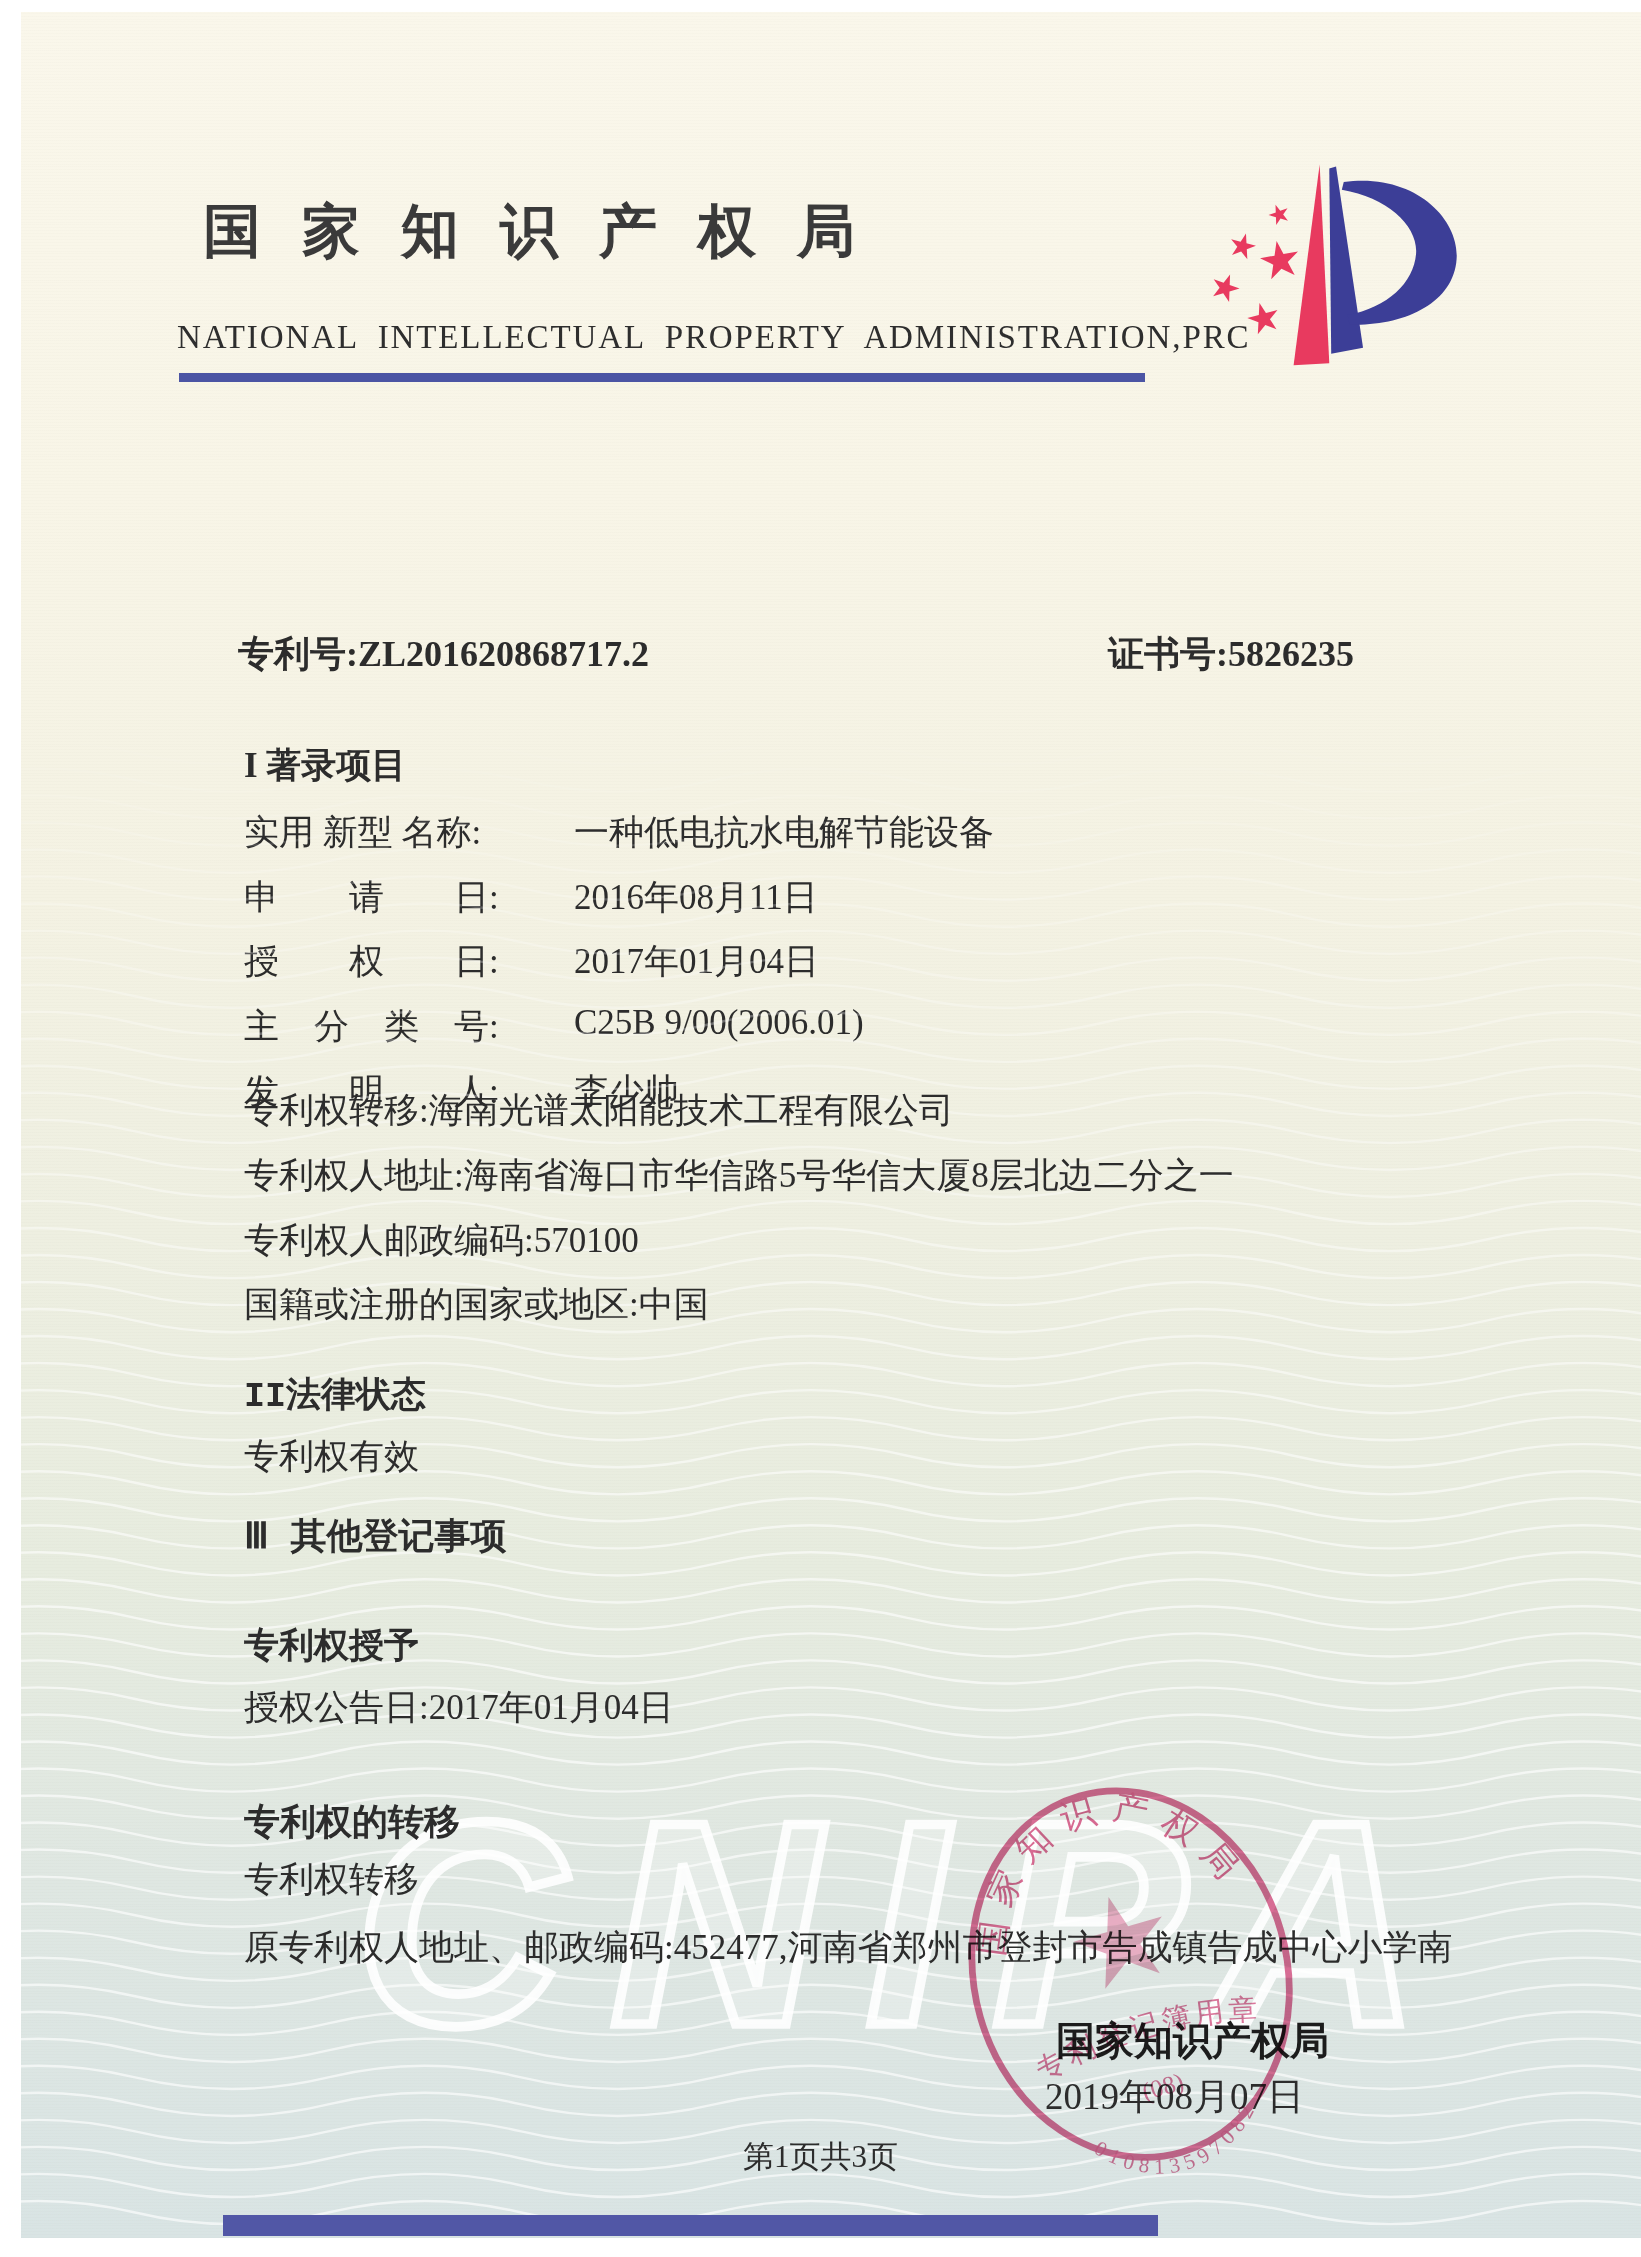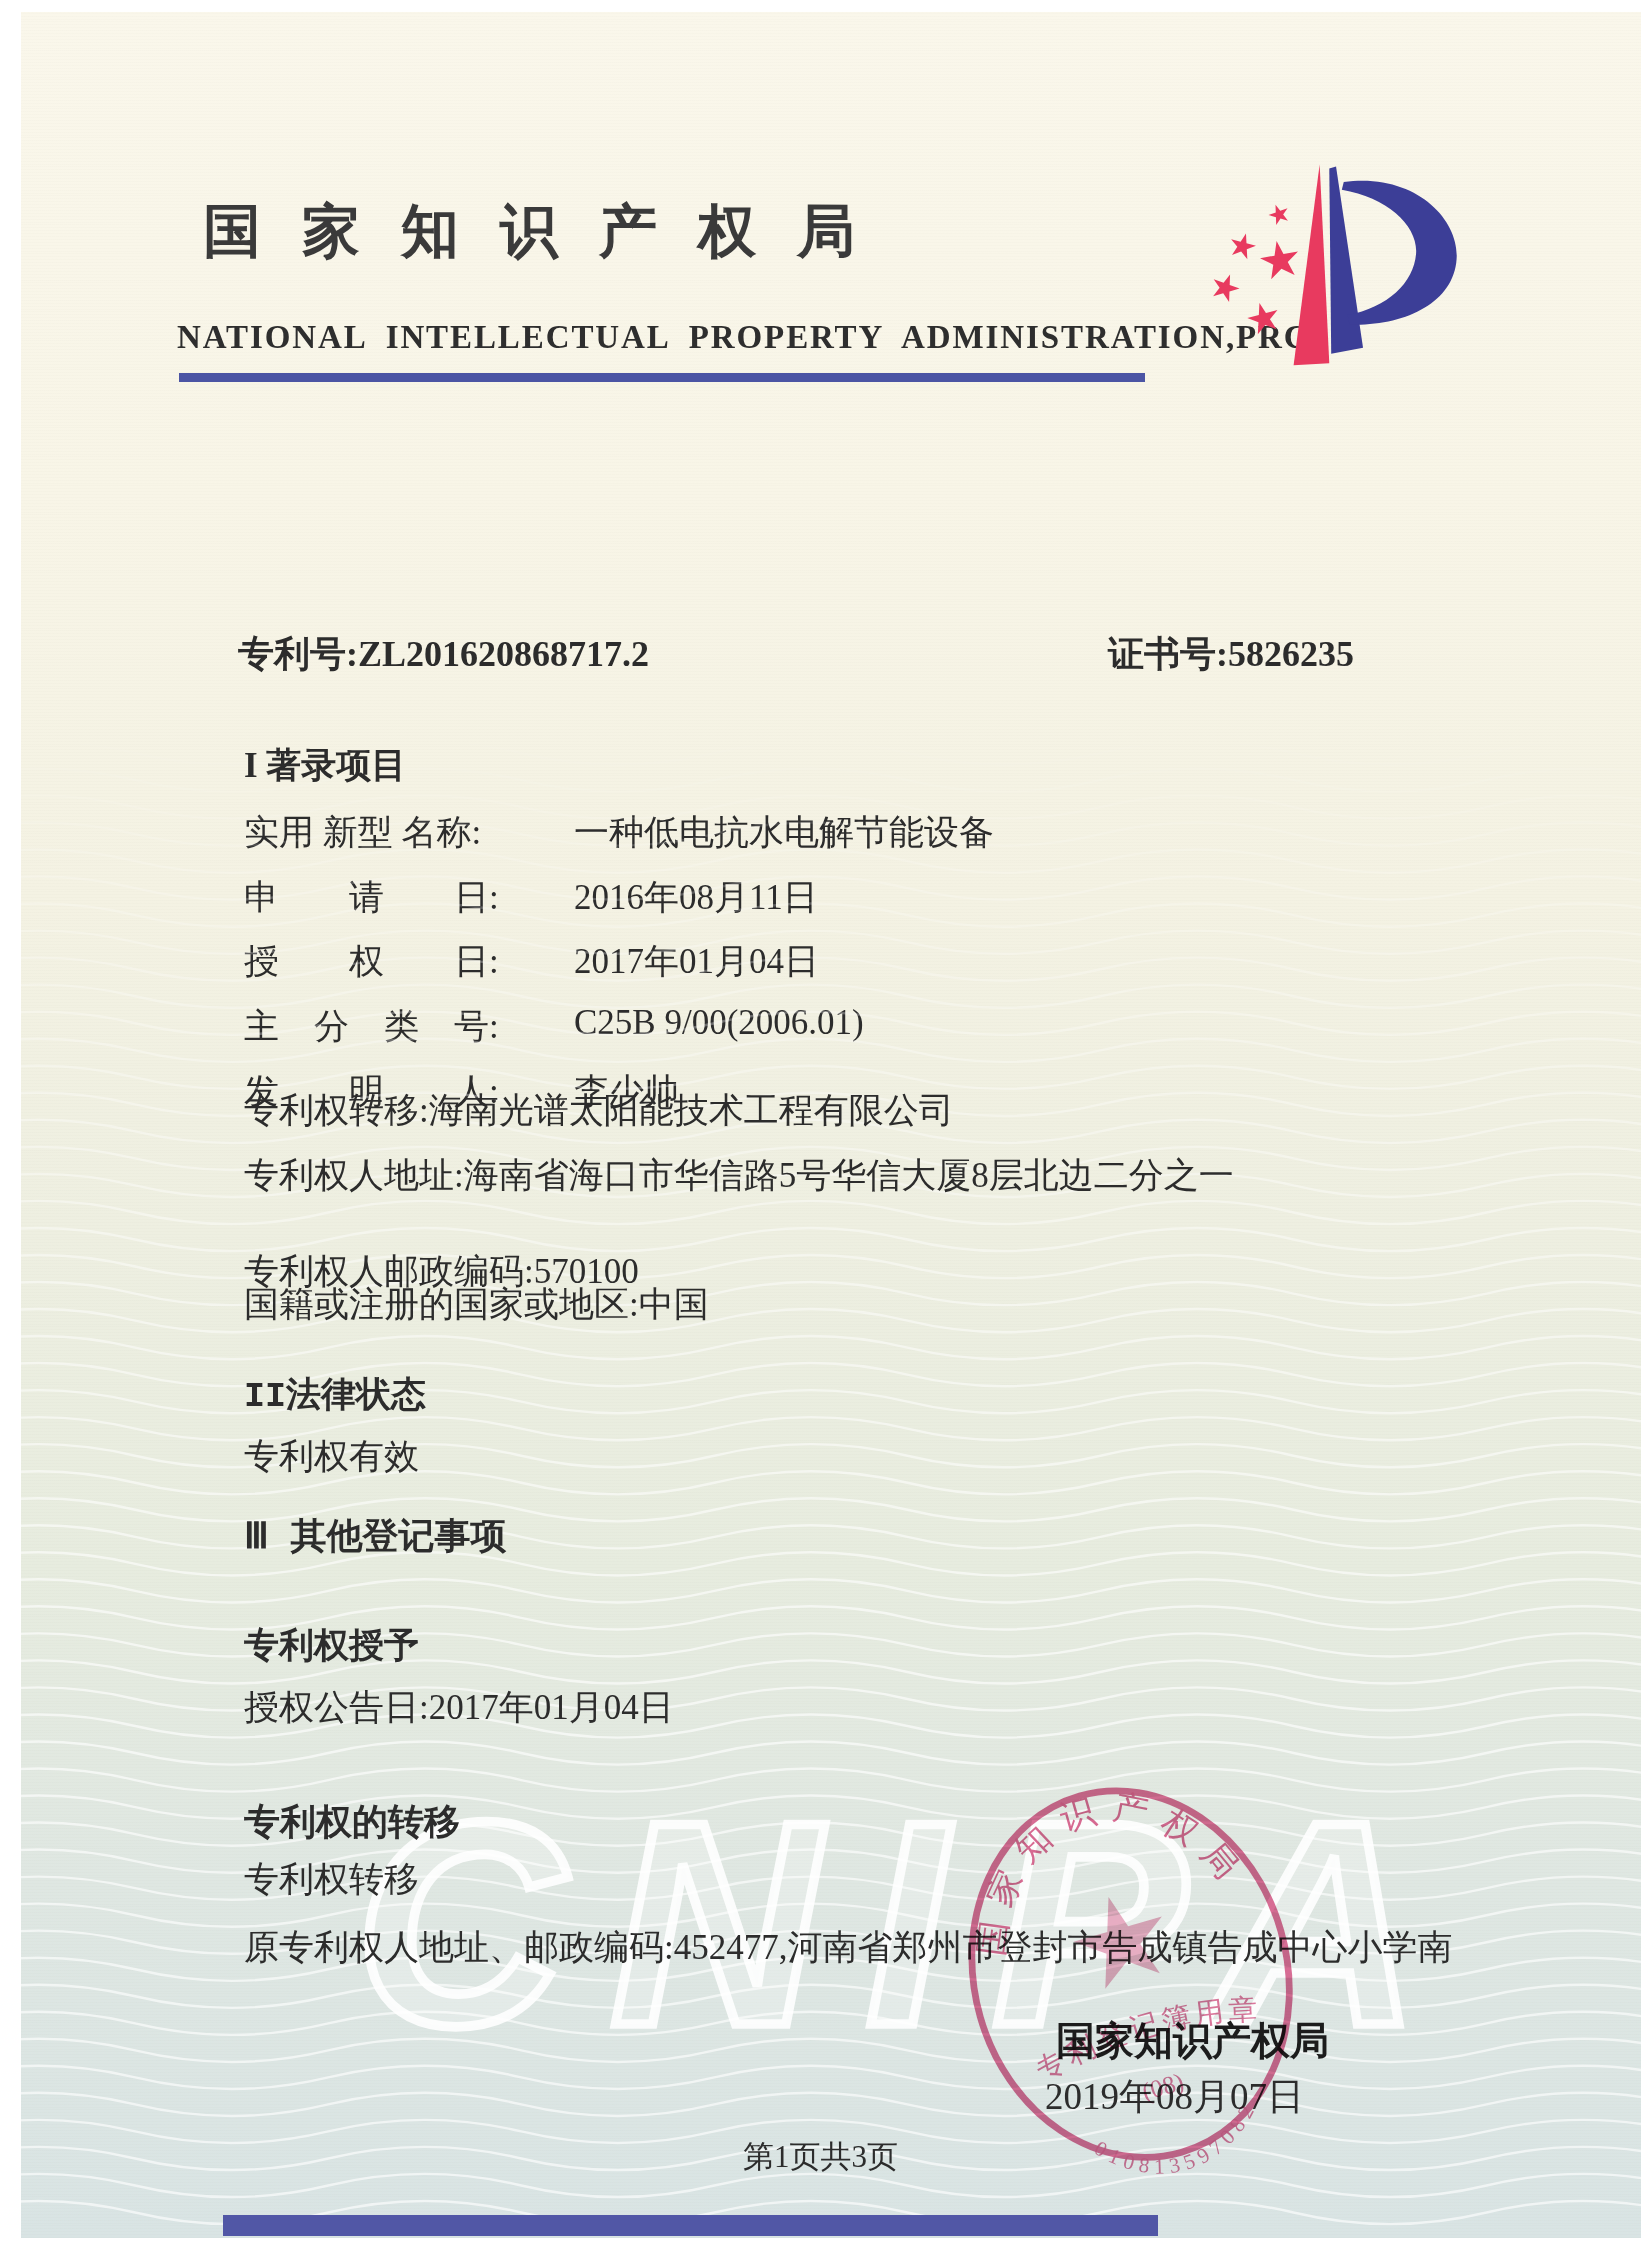--- a/index.html
+++ b/index.html
@@ -9,21 +9,21 @@
   .paper{position:absolute;left:0;top:0;width:1641px;height:2238px;
          background:linear-gradient(180deg,#faf7eb 0%,#f8f5e7 22%,#f4f2e3 40%,#eeefe1 55%,
                     #e7ecdf 70%,#dfe7e2 84%,#d9e4e4 100%);}
   .paper::after{content:"";position:absolute;inset:0;
          background:repeating-linear-gradient(0deg,rgba(90,90,70,.015) 0 1px,transparent 1px 2.9px);}
   .waves{position:absolute;left:0;top:714px;z-index:1;
          -webkit-mask-image:linear-gradient(180deg,rgba(0,0,0,0) 0,rgba(0,0,0,.35) 12%,rgba(0,0,0,.75) 38%,#000 62%);
                  mask-image:linear-gradient(180deg,rgba(0,0,0,0) 0,rgba(0,0,0,.35) 12%,rgba(0,0,0,.75) 38%,#000 62%);}
   .abs{position:absolute;white-space:nowrap;} .z5{z-index:5;}
   .agency-cn{left:203px;top:193px;font-size:58px;font-weight:700;letter-spacing:41px;color:#3a3a3a;}
-  .agency-en{left:177px;top:319px;font-size:33px;font-weight:700;letter-spacing:1.9px;word-spacing:9.7px;color:#2e2e2e;}
+  .agency-en{left:177px;top:319px;font-size:33px;font-weight:400;letter-spacing:1.9px;word-spacing:9.7px;color:#2e2e2e;}
   .rule{left:179px;top:373px;width:966px;height:8.7px;}
   .logo{left:1197px;top:126px;}
   .doc-title{left:517px;top:483px;font-size:79px;font-weight:700;letter-spacing:15.4px;color:#141414;}
   .num-row{font-size:36px;font-weight:700;top:630px;}
   .pat-no{left:238px;} .cert-no{left:1108px;}
   .h1{left:244px;top:742px;font-size:35px;font-weight:700;}
   .row{font-size:35px;}
   .row .lab{position:absolute;left:244px;}
   .row .val{position:absolute;left:574px;}
   .pline{left:244px;font-size:35px;}
@@ -140,21 +140,21 @@
     <span class="abs lab" style="top:1003px">主　分　类　号:</span>
     <span class="abs val" style="top:1003px">C25B 9/00(2006.01)</span>
   </div>
   <div class="row z5">
     <span class="abs lab" style="top:1068px">发　　明　　人:</span>
     <span class="abs val" style="top:1068px">李少帅</span>
   </div>
 
   <div class="abs pline z5" style="top:1087px">专利权转移:海南光谱太阳能技术工程有限公司</div>
   <div class="abs pline z5" style="top:1152px">专利权人地址:海南省海口市华信路5号华信大厦8层北边二分之一</div>
-  <div class="abs pline z5" style="top:1248px">专利权人邮政编码:570100</div>
+  <div class="abs pline z5" style="top:1217px">专利权人邮政编码:570100</div>
   <div class="abs pline z5" style="top:1281px">国籍或注册的国家或地区:中国</div>
 
   <div class="abs sec2h bold z5">II法律状态</div>
   <div class="abs sec2s z5">专利权有效</div>
 
   <div class="abs sec3h bold z5">Ⅲ 其他登记事项</div>
   <div class="abs granth bold z5">专利权授予</div>
   <div class="abs grantd z5">授权公告日:2017年01月04日</div>
 
   <div class="abs transh bold z5">专利权的转移</div>

